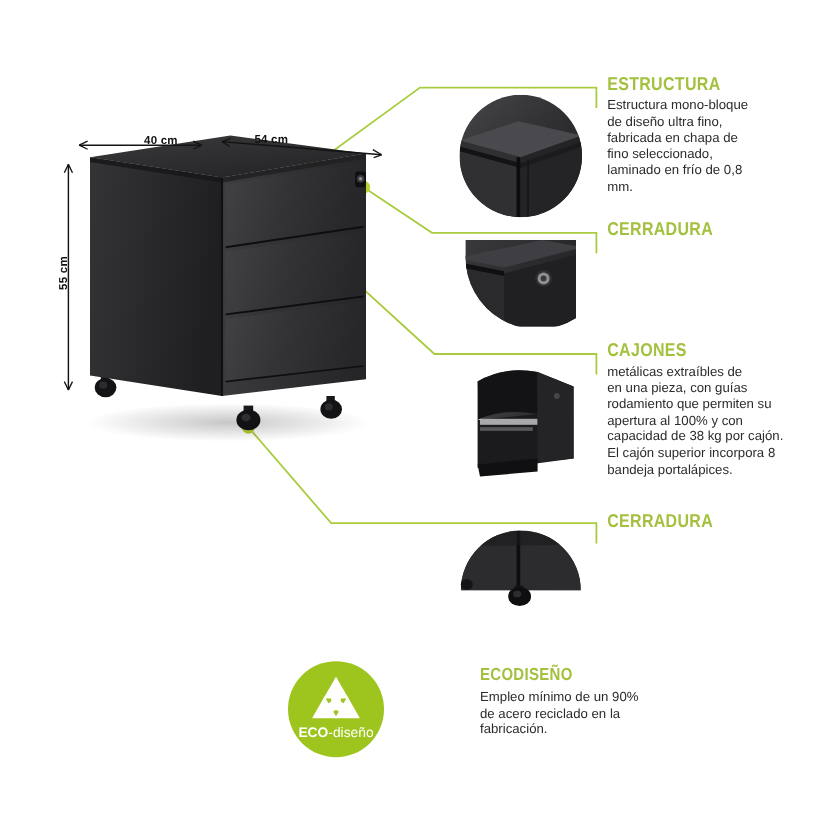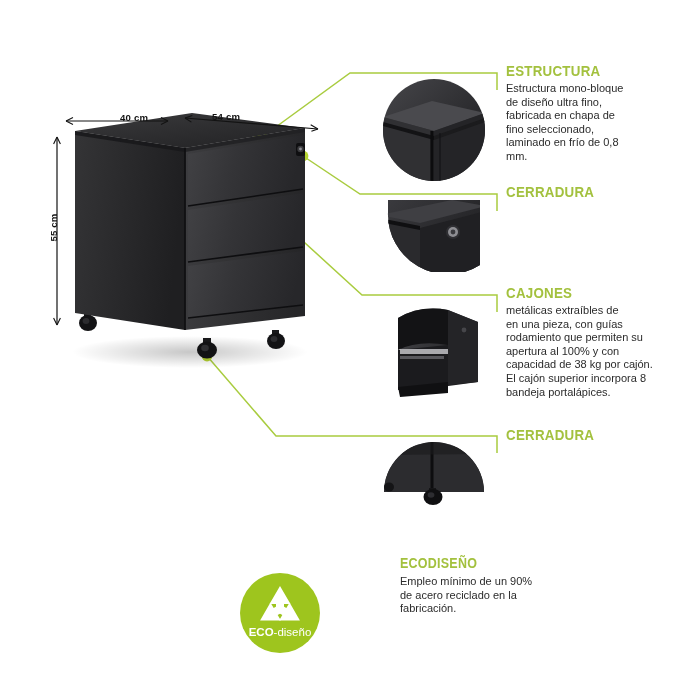--- a/index.html
+++ b/index.html
@@ -42,21 +42,21 @@
   
   .dim{
     position:absolute;z-index:6;
     font-size:9.6px;font-weight:bold;color:#131313;
     letter-spacing:.2px;white-space:nowrap;
   }
   .dim.vert{transform:rotate(-90deg);transform-origin:center center;}
 
   
   #eco-badge{
-    position:absolute;left:240px;top:573px;width:80px;height:80px;z-index:6;
+    position:absolute;left:240px;top:551px;width:80px;height:80px;z-index:6;
   }
   #eco-badge .disc{
     position:absolute;inset:0;border-radius:50%;background:#9ec51e;
   }
   #eco-badge svg{position:absolute;left:0;top:0;width:80px;height:80px;}
   .eco-text{position:absolute;left:360px;top:556px;z-index:6;margin-left:40px;}
   .eco-text .c-head{font-size:14.5px;}
 </style>
 </head>
 <body>

